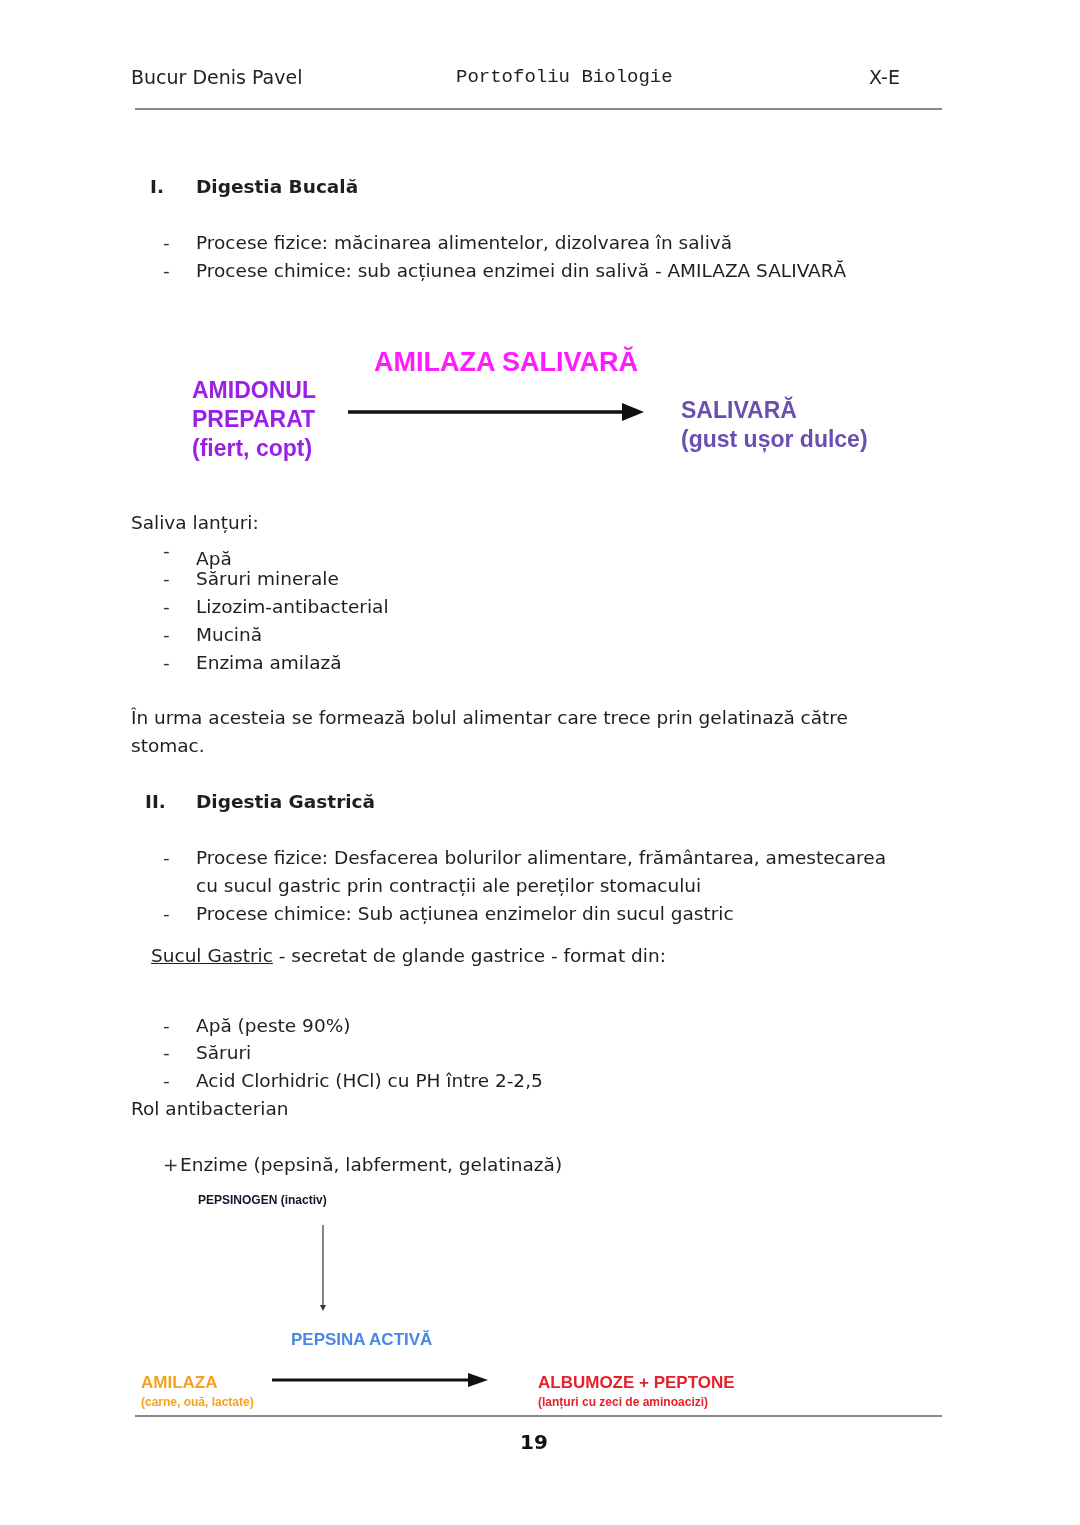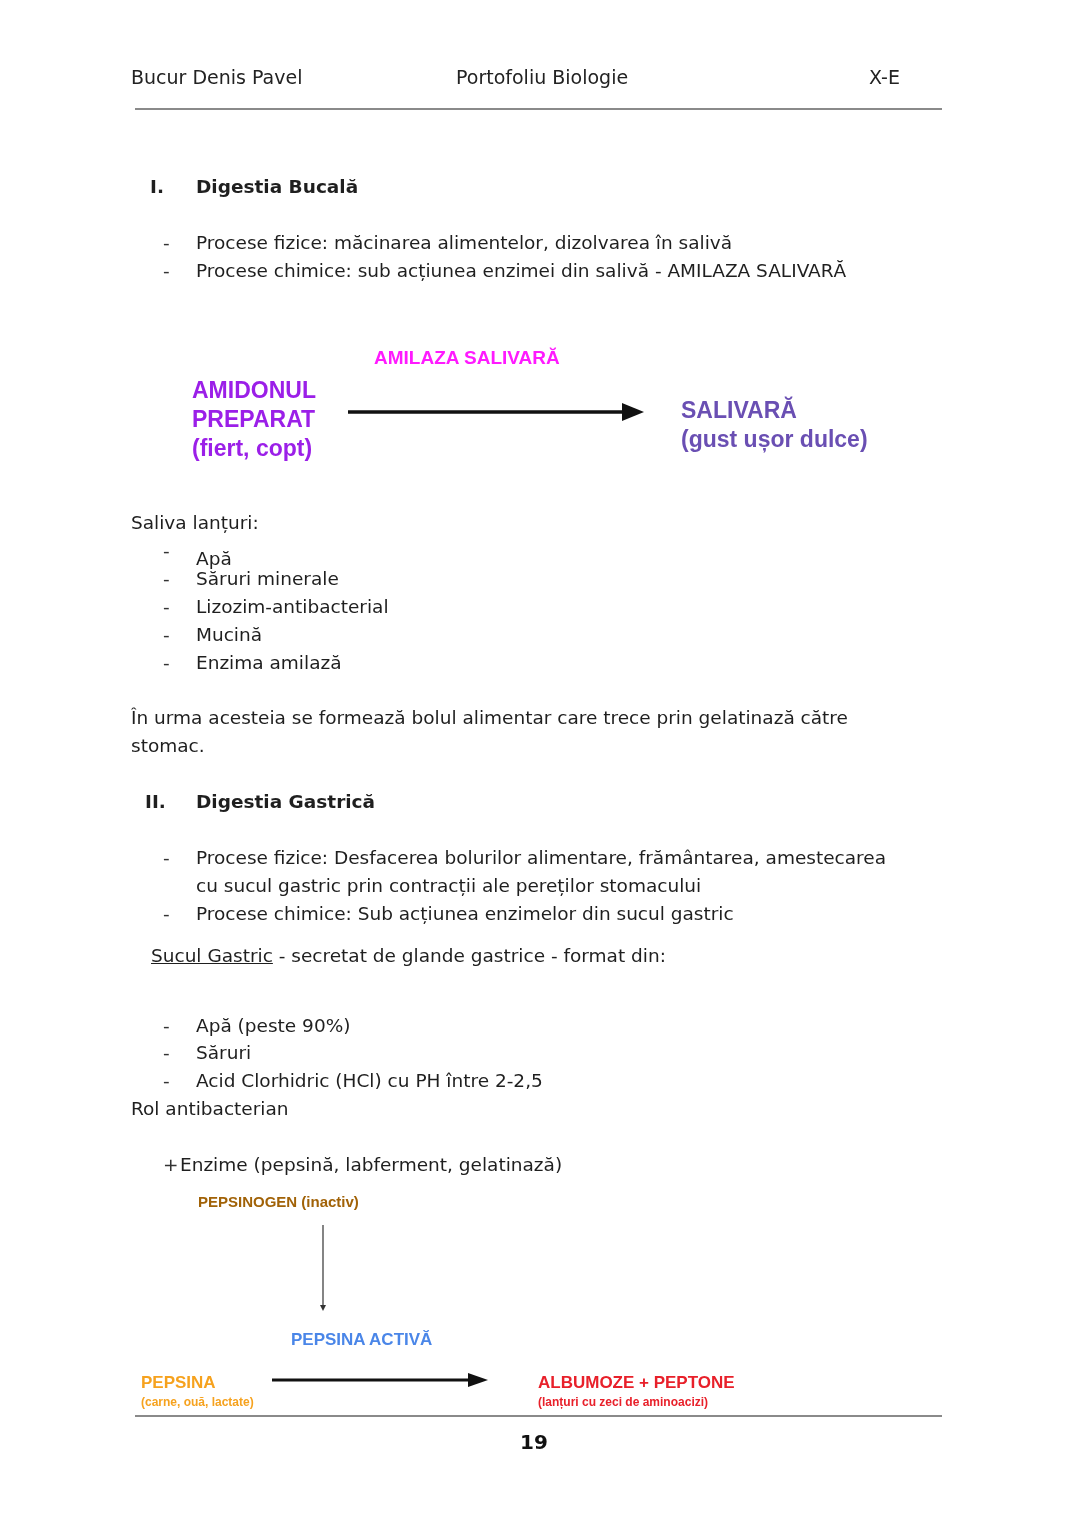--- a/index.html
+++ b/index.html
@@ -11,34 +11,34 @@
   .body-text { font-size: 18.5px; color: #1f1f1f; }
   .bold { font-weight: bold; }
   .dash { position: absolute; font-size: 18.5px; color: #333; }
   .diag { font-family: "Liberation Sans", sans-serif; font-weight: bold; }
   .underline { text-decoration: underline; }
 </style>
 </head>
 <body>
 
 <div class="abs hdr" style="left:131px;">Bucur Denis Pavel</div>
-<div class="abs hdr" style="left:456px;">Portofoliu Biologie</div>
+<div class="abs hdr" style="left:456px;font-family:Liberation Mono, monospace;">Portofoliu Biologie</div>
 <div class="abs hdr" style="left:869px;">X-E</div>
 <div class="rule" style="top:108px;"></div>
 
 <div class="abs body-text bold" style="left:150px; top:176px;">I.</div>
 <div class="abs body-text bold" style="left:196px; top:176px;">Digestia Bucală</div>
 
 <div class="dash" style="left:163px; top:232px;">-</div>
 <div class="abs body-text" style="left:196px; top:232px;">Procese fizice: măcinarea alimentelor, dizolvarea în salivă</div>
 <div class="dash" style="left:163px; top:260px;">-</div>
 <div class="abs body-text" style="left:196px; top:260px;">Procese chimice: sub acțiunea enzimei din salivă - AMILAZA SALIVARĂ</div>
 
 <div>
-  <div class="abs diag" style="left:374px; top:347px; font-size:19px; color:#ff1aff;">AMILAZA SALIVARĂ</div>
+  <div class="abs diag" style="left:374px; top:347px; font-size:27px; color:#ff1aff;">AMILAZA SALIVARĂ</div>
   <div class="abs diag" style="left:144px; top:376px; font-size:23px; color:#9b1fe8; line-height:29px;margin-left:48px;">
     <div>AMIDONUL</div>
     <div>PREPARAT</div>
     <div>(fiert, copt)</div>
   </div>
   <svg class="abs" style="left:346px; top:400px;" width="302" height="24">
     <line x1="2" y1="12" x2="280" y2="12" stroke="#111" stroke-width="3.5"></line>
     <polygon points="276,3 298,12 276,21" fill="#111"></polygon>
   </svg>
   <div class="abs diag" style="left:681px; top:396px; font-size:23px; color:#6a4fb3; line-height:29px;">
@@ -79,28 +79,28 @@
 <div class="dash" style="left:163px; top:1042px;">-</div>
 <div class="abs body-text" style="left:196px; top:1042px;">Săruri</div>
 <div class="dash" style="left:163px; top:1070px;">-</div>
 <div class="abs body-text" style="left:196px; top:1070px;">Acid Clorhidric (HCl) cu PH între 2-2,5</div>
 <div class="abs body-text" style="left:131px; top:1098px;">Rol antibacterian</div>
 
 <div class="dash" style="left:163px; top:1154px;">+</div>
 <div class="abs body-text" style="left:180px; top:1154px;">Enzime (pepsină, labferment, gelatinază)</div>
 
 <div>
-  <div class="abs diag" style="left:198px; top:1193px; font-size:15px; color:#a16207;">PEPSINOGEN (inactiv)</div>
+  <div class="abs diag" style="left:198px; top:1193px; font-size:12px; color:#0f172a;">PEPSINOGEN (inactiv)</div>
   <svg class="abs" style="left:317px; top:1225px;" width="12" height="88">
     <line x1="6" y1="0" x2="6" y2="80" stroke="#333" stroke-width="1.2"></line>
     <polygon points="3,80 9,80 6,86" fill="#333"></polygon>
   </svg>
   <div class="abs diag" style="left:291px; top:1330px; font-size:17px; color:#4a86e8;">PEPSINA ACTIVĂ</div>
 
-  <div class="abs diag" style="left:141px; top:1373px; font-size:17px; color:#f6a21e;">PEPSINA</div>
+  <div class="abs diag" style="left:141px; top:1373px; font-size:17px; color:#f6a21e;">AMILAZA</div>
   <div class="abs diag" style="left:141px; top:1395px; font-size:12px; color:#f6a21e;">(carne, ouă, lactate)</div>
 
   <svg class="abs" style="left:270px; top:1370px;" width="222" height="20">
     <line x1="2" y1="10" x2="202" y2="10" stroke="#111" stroke-width="3"></line>
     <polygon points="198,3 218,10 198,17" fill="#111"></polygon>
   </svg>
 
   <div class="abs diag" style="left:538px; top:1373px; font-size:17px; color:#e8202a;">ALBUMOZE + PEPTONE</div>
   <div class="abs diag" style="left:538px; top:1395px; font-size:12px; color:#e8202a;">(lanțuri cu zeci de aminoacizi)</div>
 </div>

